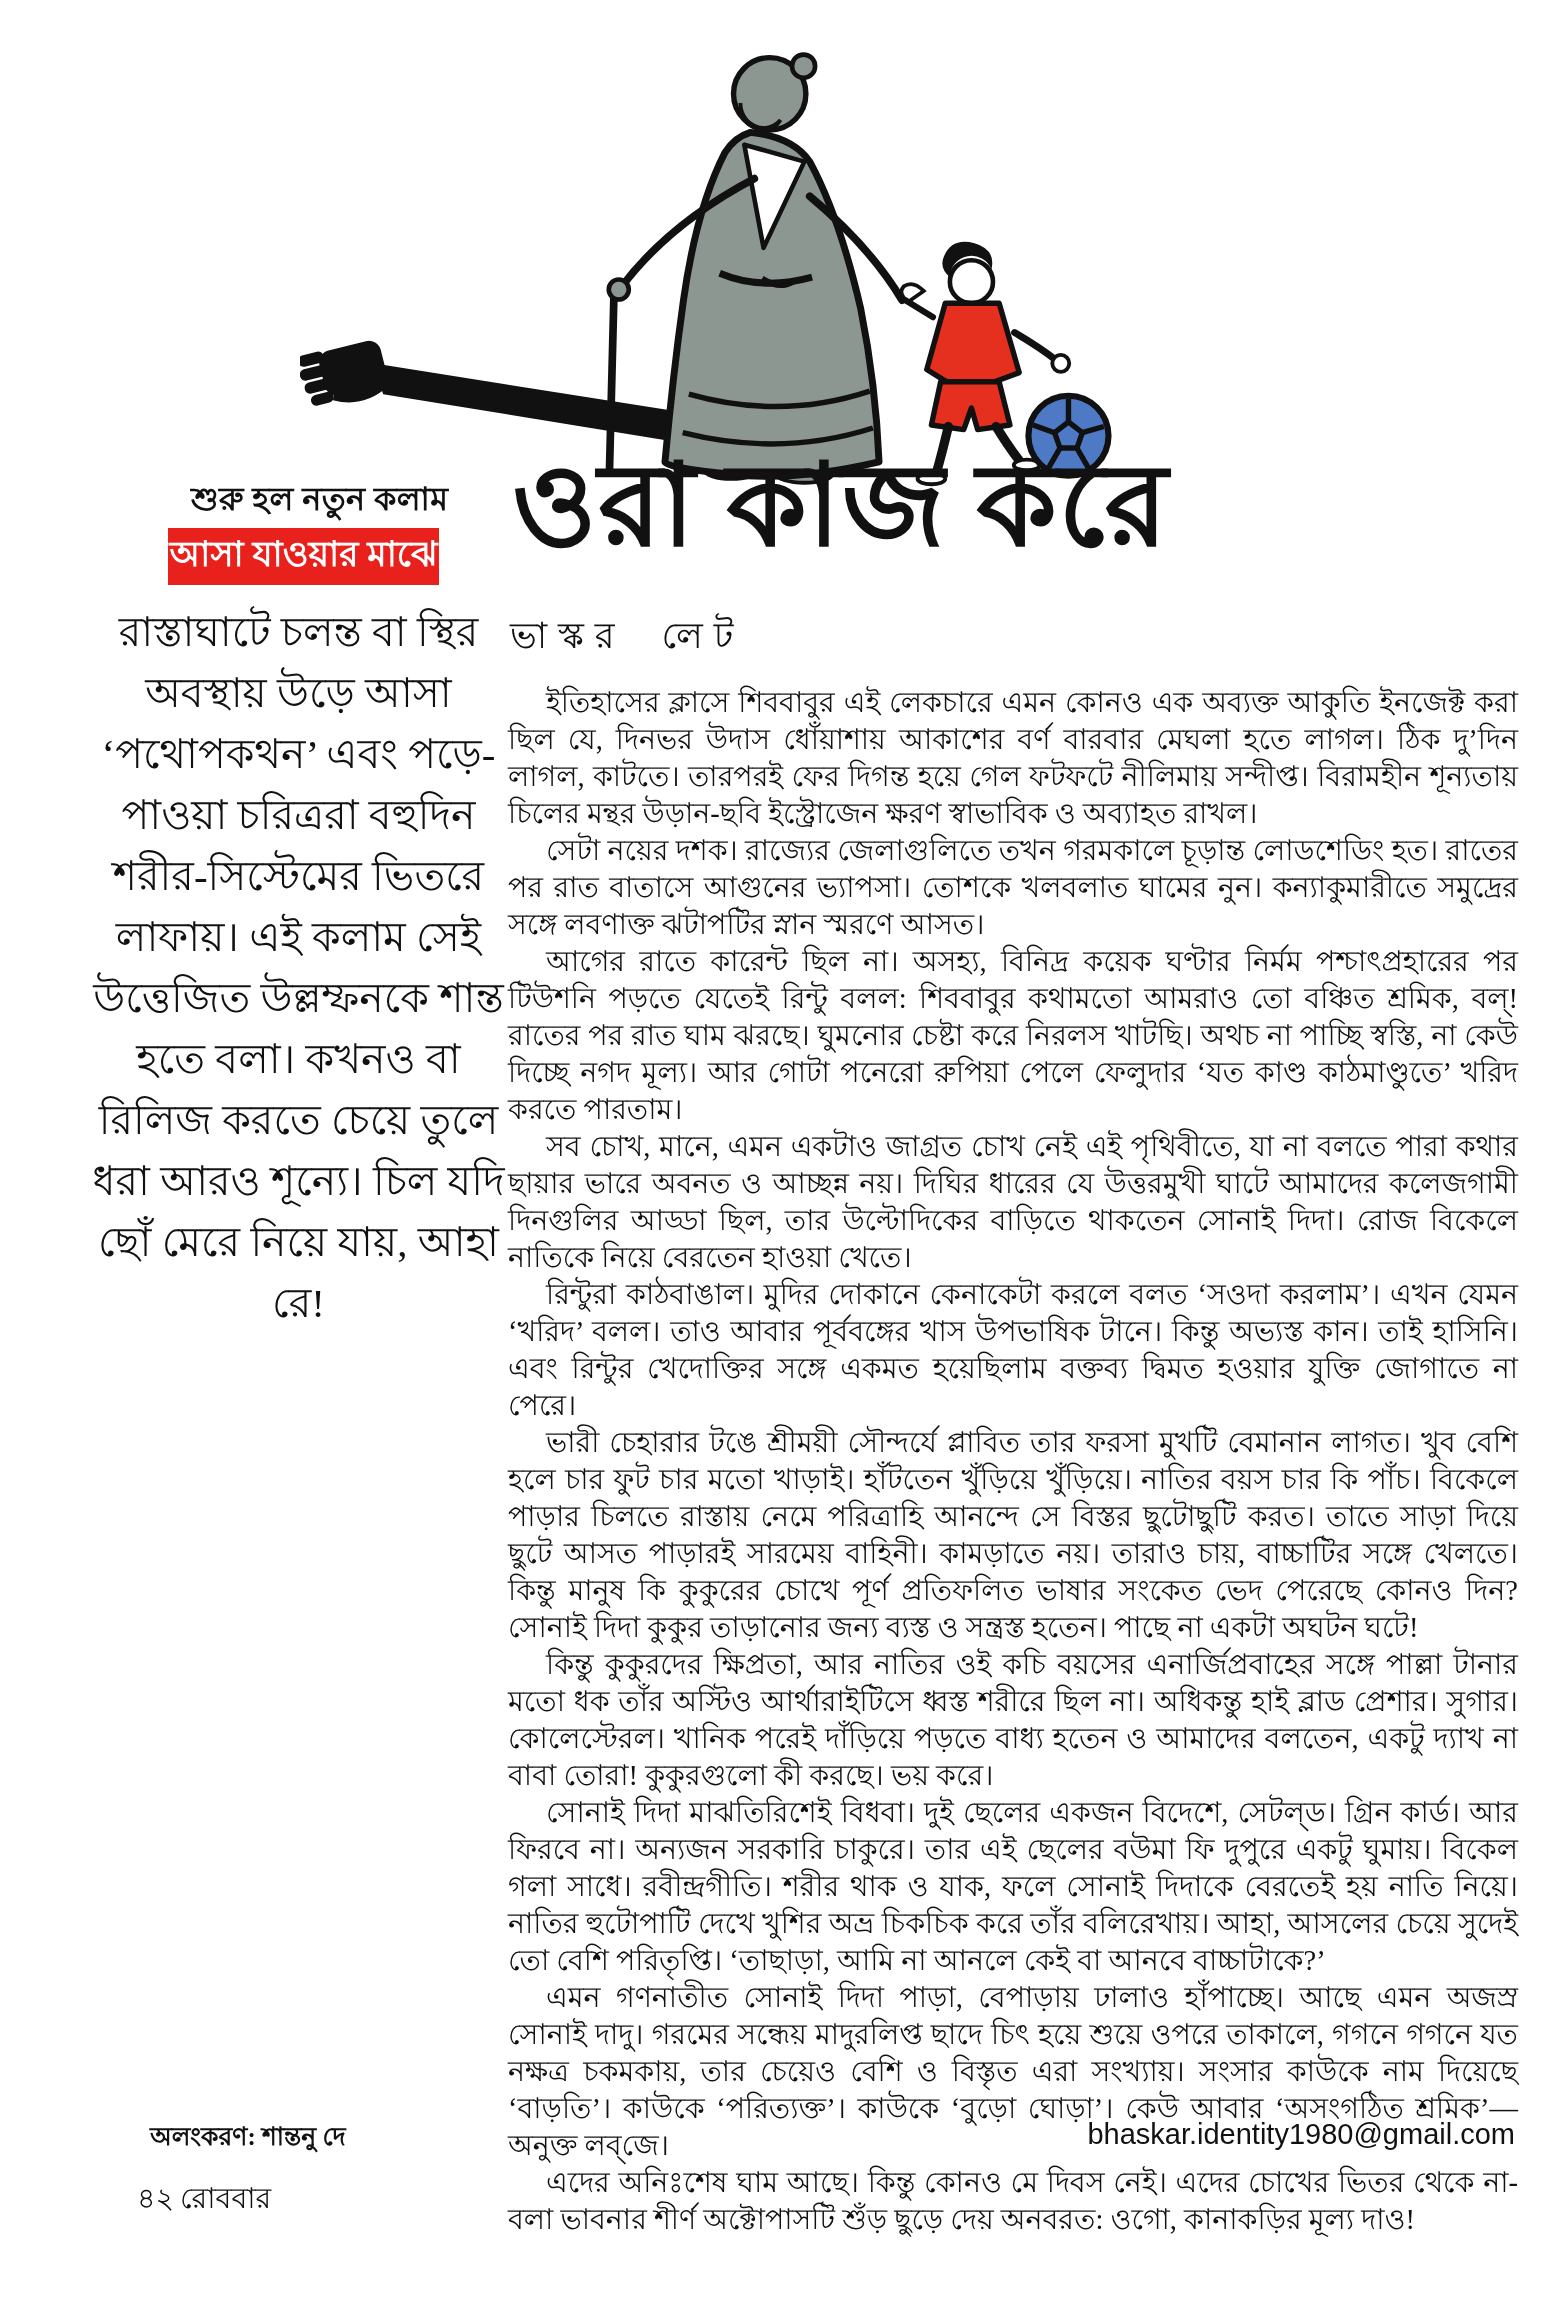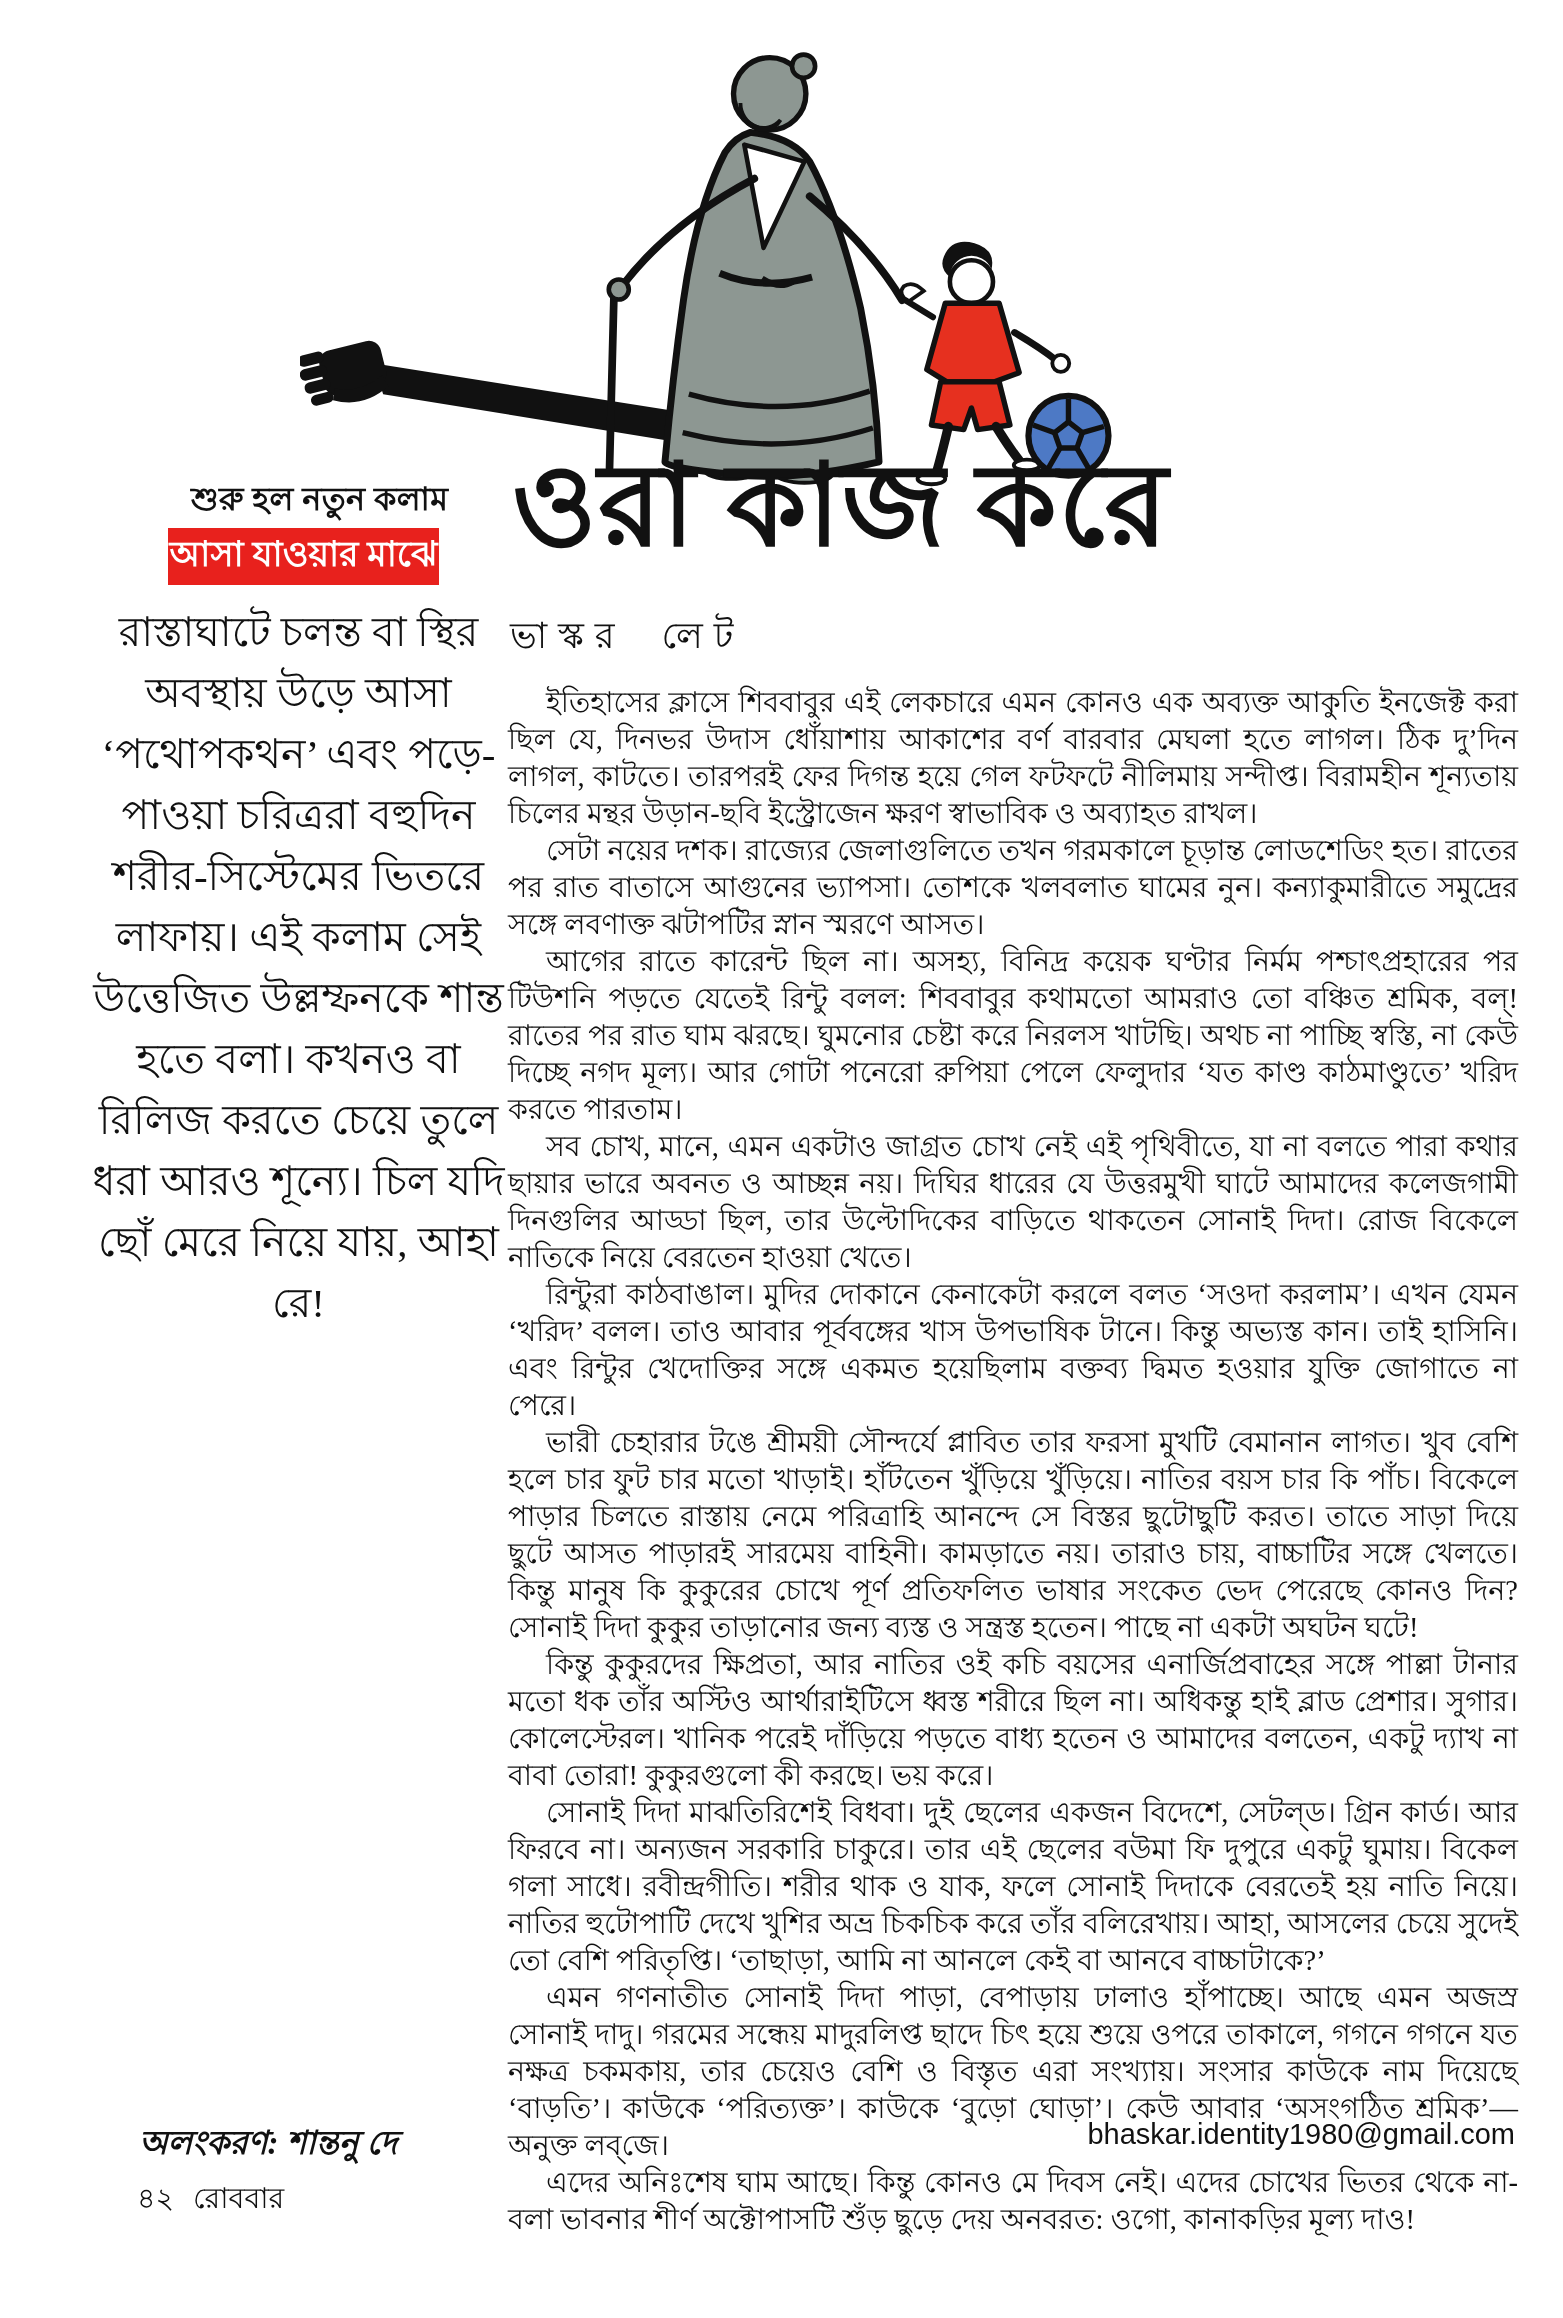--- a/index.html
+++ b/index.html
@@ -30,23 +30,23 @@
   .standfirst{left:86px;top:602px;width:425px;font-size:41px;line-height:61px;
               text-align:center;}
 
   
   .body-col{left:508px;top:684px;width:1010px;font-size:28.5px;line-height:37px;
             text-align:justify;}
   .body-col p{margin:0;text-indent:38px;}
   .body-col p.first{text-indent:0;}
 
   
-  .credit{left:139px;top:2117px;font-size:33px;font-weight:bold;white-space:nowrap;font-style:italic;}
+  .credit{left:150px;top:2117px;font-size:25px;font-weight:bold;white-space:nowrap;}
   .pagefoot{left:137px;top:2177px;font-size:28.5px;white-space:nowrap;}
-  .pagefoot .mag{margin-left:19px;}
+  .pagefoot .mag{margin-left:6px;}
   .email{right:48px;top:2118px;font-size:29px;
          font-family:Liberation Sans, sans-serif;}
 </style>
 </head>
 <body>
 
 <div class="abs illustration">
   <svg viewBox="0 0 1300 575" xmlns="http://www.w3.org/2000/svg">
 
     <g>

